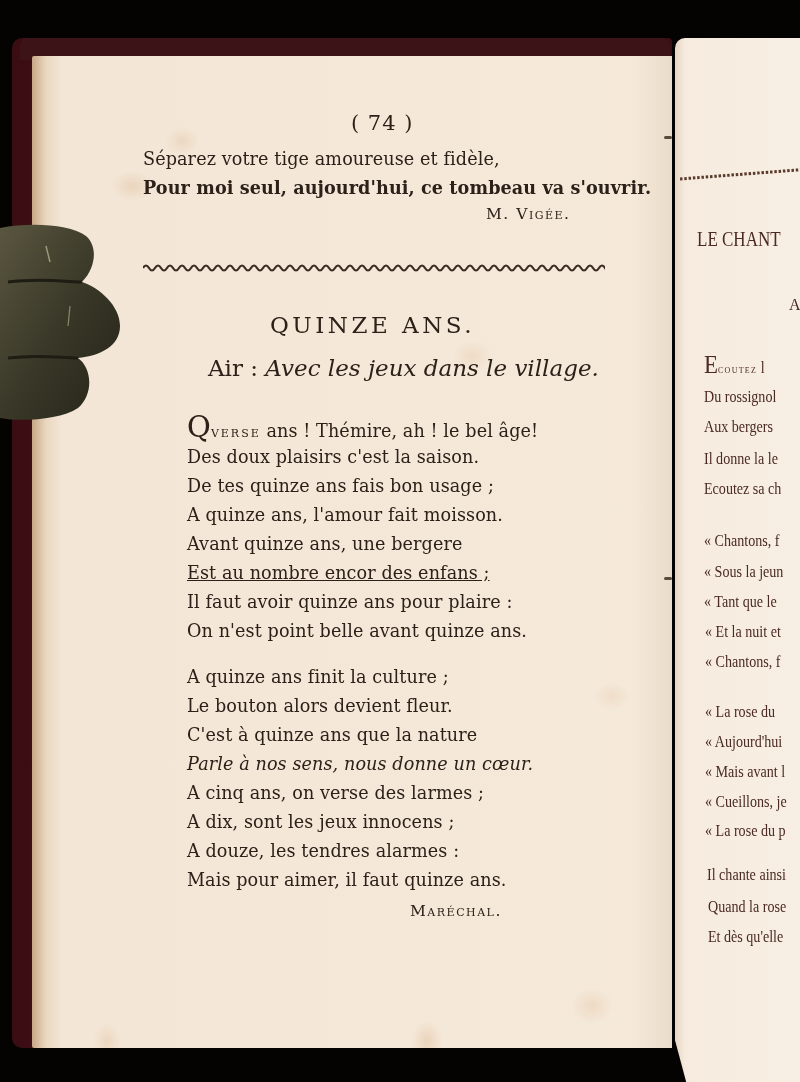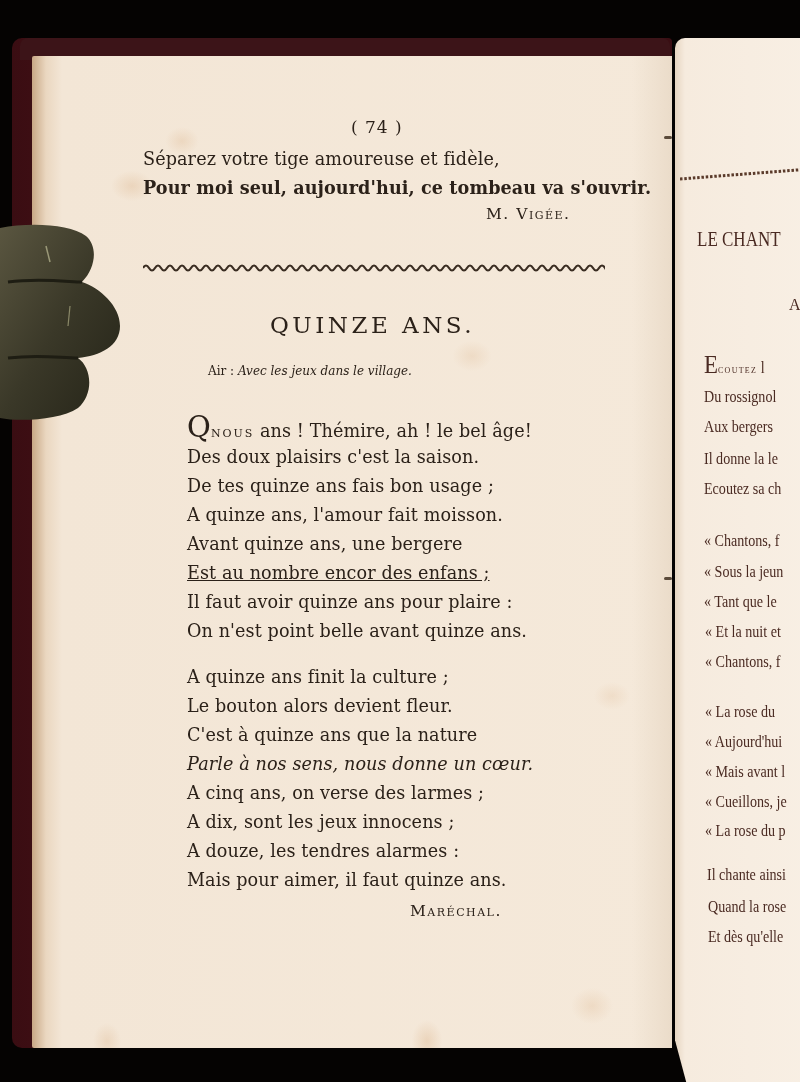--- a/index.html
+++ b/index.html
@@ -43,25 +43,25 @@
     clip-path: polygon(0 0, 100% -2%, 100% 100%, 8% 100%, 0 96%);
   }
 
   
   .clasp {
     position: absolute; left: 0; top: 222px; width: 122px; height: 200px; z-index: 5;
   }
 
   
   .txt { position: absolute; color: #2b2119; white-space: nowrap; }
-  .page-num { left: 351px; top: 117px; font-size: 17px; letter-spacing: 1px; }
+  .page-num { left: 351px; top: 111px; font-size: 21px; letter-spacing: 1px; }
   .line { font-size: 17.6px; letter-spacing: 0.1px; }
   .sig { font-size: 15.5px; letter-spacing: 1.5px; font-variant: small-caps; }
   .title { left: 270px; top: 312px; font-size: 23px; letter-spacing: 3.5px; }
-  .air { left: 208px; top: 364px; font-size: 12px; }
+  .air { left: 208px; top: 355px; font-size: 23px; }
   .air em { font-style: italic; }
   .dropcap { font-size: 29px; line-height: 1; }
   .smallcaps { font-variant: small-caps; letter-spacing: 2px; font-size: 16px; }
 
   .rule {
     position: absolute; left: 143px; top: 264px; width: 462px; height: 8px;
   }
 
   
   .rtxt { position: absolute; color: #4a2a22; white-space: nowrap; font-family: "Liberation Serif", serif; }
@@ -103,21 +103,21 @@
 <svg class="rule" viewBox="0 0 462 8" preserveAspectRatio="none">
   <path d="M0,4 q3,-5 6,0 t6,0 t6,0 t6,0 t6,0 t6,0 t6,0 t6,0 t6,0 t6,0 t6,0 t6,0 t6,0 t6,0 t6,0 t6,0 t6,0 t6,0 t6,0 t6,0 t6,0 t6,0 t6,0 t6,0 t6,0 t6,0 t6,0 t6,0 t6,0 t6,0 t6,0 t6,0 t6,0 t6,0 t6,0 t6,0 t6,0 t6,0 t6,0 t6,0 t6,0 t6,0 t6,0 t6,0 t6,0 t6,0 t6,0 t6,0 t6,0 t6,0 t6,0 t6,0 t6,0 t6,0 t6,0 t6,0 t6,0 t6,0 t6,0 t6,0 t6,0 t6,0 t6,0 t6,0 t6,0 t6,0 t6,0 t6,0 t6,0 t6,0 t6,0 t6,0 t6,0 t6,0 t6,0 t6,0 t6,0 t6,0 t6,0 t6,0 t6,0" stroke="#3a2d22" stroke-width="2.2" fill="none"></path>
 </svg>
 
 <div class="txt title">QUINZE ANS.</div>
 <div class="txt air">
   <span>Air : </span><em>Avec les jeux dans le village.</em>
 </div>
 
 <div class="txt line" style="left:187px;top:413px;">
-  <span class="dropcap">Q</span><span class="smallcaps">nous</span><span> ans ! Thémire, ah ! le bel âge!</span>
+  <span class="dropcap">Q</span><span class="smallcaps">verse</span><span> ans ! Thémire, ah ! le bel âge!</span>
 </div>
 <div class="txt line" style="left:187px;top:447px;">Des doux plaisirs c'est la saison.</div>
 <div class="txt line" style="left:187px;top:476px;">De tes quinze ans fais bon usage ;</div>
 <div class="txt line" style="left:187px;top:505px;">A quinze ans, l'amour fait moisson.</div>
 <div class="txt line" style="left:187px;top:534px;">Avant quinze ans, une bergere</div>
 <div class="txt line" style="left:187px;top:563px;text-decoration:underline;">Est au nombre encor des enfans ;</div>
 <div class="txt line" style="left:187px;top:592px;">Il faut avoir quinze ans pour plaire :</div>
 <div class="txt line" style="left:187px;top:621px;">On n'est point belle avant quinze ans.</div>
 
 <div class="txt line" style="left:187px;top:667px;text-align:right;">A quinze ans finit la culture ;</div>

